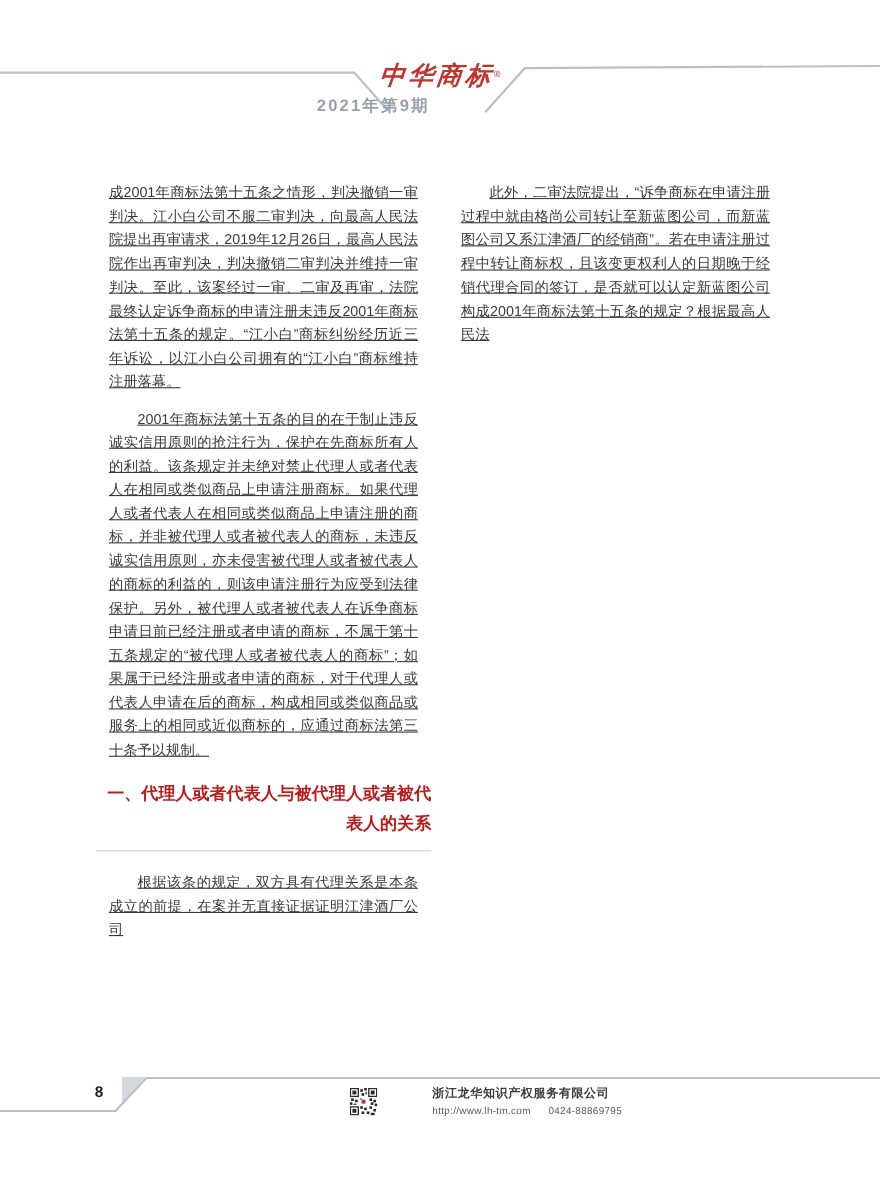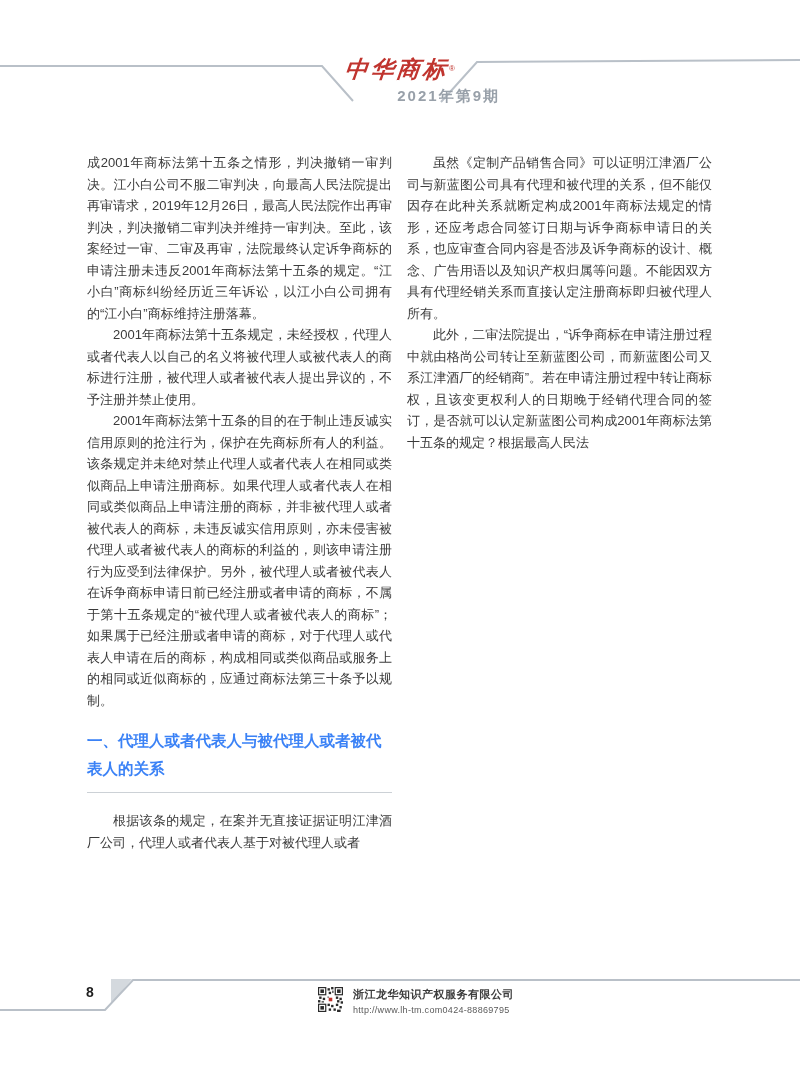--- a/index.html
+++ b/index.html
@@ -15,82 +15,80 @@
     text-align: center; line-height: 1;
   }
   .logo-text {
     font-family: "DejaVu Serif", "Liberation Serif", serif;
     font-style: italic; font-weight: bold;
     font-size: 23px; color: #c0342e; letter-spacing: 3px;
     transform: skewX(-6deg); display: inline-block;
   }
   .logo-reg { font-size: 8px; color: #c0342e; vertical-align: super; font-style: normal; }
   .issue-text {
-    position: absolute; left: 300px; top: 87px; width: 200px;
-    text-align: right; font-size: 15px; color: #98a0a9;
+    position: absolute; left: 288px; top: 87px; width: 200px;
+    text-align: left; font-size: 15px; color: #98a0a9;
     letter-spacing: 2px; font-weight: bold;
   }
   .col {
     position: absolute; top: 152px; width: 305px;
     font-size: 13px; line-height: 21.5px; text-align: justify;
     color: #3a3a3a;
   }
   .col-left  { left: 87px; }
   .col-right { left: 407px; }
-  .para { margin: 0; }
+  .para { margin: 12px; text-decoration: underline; }
   .para.indent { text-indent: 2em; }
   .section-heading {
     margin: 16px 0 0 0; padding-bottom: 9px;
     border-bottom: 1px solid #ccd1d6;
     font-size: 15.5px; line-height: 28px; font-weight: bold;
-    color: #3b82f6; text-align: left;
+    color: #b91c1c; text-align: right;
   }
   .after-heading { margin-top: 17px; }
   .page-number {
     position: absolute; left: 80px; top: 984px; width: 20px;
     font-size: 14px; font-weight: bold; color: #1c1c1c; text-align: center;
   }
   .footer-center {
     position: absolute; left: 318px; top: 987px;
-    display: flex; align-items: flex-start;
+    display: flex; align-items: center; gap: 40px;
   }
   .qr { width: 25px; height: 25px; margin-right: 10px; }
   .footer-texts { padding-top: 1px; }
   .footer-company {
     font-size: 11px; font-weight: bold; color: #3d3d3d;
     letter-spacing: 0.5px; line-height: 13px;
   }
   .footer-contact {
     font-size: 9px; color: #5a5a5a; margin-top: 4px; letter-spacing: 0.3px;
   }
-  .footer-contact span { margin-right: 0; }
+  .footer-contact span { margin-right: 16px; }
 </style>
 </head>
 <body>
 
 <svg class="deco-svg" width="800" height="120">
   <polyline points="0,66 322,66 353,101" fill="none" stroke="#b9c0c8" stroke-width="2"></polyline>
   <polyline points="441,102 477,62 800,60" fill="none" stroke="#b9c0c8" stroke-width="2"></polyline>
 </svg>
 
 <div class="logo-wrap">
   <span class="logo-text">中华商标</span><span class="logo-reg">®</span>
 </div>
 <div class="issue-text">2021年第9期</div>
 
 <div class="col col-left">
   <p class="para">成2001年商标法第十五条之情形，判决撤销一审判决。江小白公司不服二审判决，向最高人民法院提出再审请求，2019年12月26日，最高人民法院作出再审判决，判决撤销二审判决并维持一审判决。至此，该案经过一审、二审及再审，法院最终认定诉争商标的申请注册未违反2001年商标法第十五条的规定。“江小白”商标纠纷经历近三年诉讼，以江小白公司拥有的“江小白”商标维持注册落幕。</p>
-  <p class="para indent">2001年商标法第十五条规定，未经授权，代理人或者代表人以自己的名义将被代理人或被代表人的商标进行注册，被代理人或者被代表人提出异议的，不予注册并禁止使用。</p>
   <p class="para indent">2001年商标法第十五条的目的在于制止违反诚实信用原则的抢注行为，保护在先商标所有人的利益。该条规定并未绝对禁止代理人或者代表人在相同或类似商品上申请注册商标。如果代理人或者代表人在相同或类似商品上申请注册的商标，并非被代理人或者被代表人的商标，未违反诚实信用原则，亦未侵害被代理人或者被代表人的商标的利益的，则该申请注册行为应受到法律保护。另外，被代理人或者被代表人在诉争商标申请日前已经注册或者申请的商标，不属于第十五条规定的“被代理人或者被代表人的商标”；如果属于已经注册或者申请的商标，对于代理人或代表人申请在后的商标，构成相同或类似商品或服务上的相同或近似商标的，应通过商标法第三十条予以规制。</p>
   <h2 class="section-heading">一、代理人或者代表人与被代理人或者被代表人的关系</h2>
-  <p class="para indent after-heading">根据该条的规定，在案并无直接证据证明江津酒厂公司，代理人或者代表人基于对被代理人或者</p>
+  <p class="para indent after-heading">根据该条的规定，双方具有代理关系是本条成立的前提，在案并无直接证据证明江津酒厂公司</p>
 </div>
 
 <div class="col col-right">
-  <p class="para indent">虽然《定制产品销售合同》可以证明江津酒厂公司与新蓝图公司具有代理和被代理的关系，但不能仅因存在此种关系就断定构成2001年商标法规定的情形，还应考虑合同签订日期与诉争商标申请日的关系，也应审查合同内容是否涉及诉争商标的设计、概念、广告用语以及知识产权归属等问题。不能因双方具有代理经销关系而直接认定注册商标即归被代理人所有。</p>
   <p class="para indent">此外，二审法院提出，“诉争商标在申请注册过程中就由格尚公司转让至新蓝图公司，而新蓝图公司又系江津酒厂的经销商”。若在申请注册过程中转让商标权，且该变更权利人的日期晚于经销代理合同的签订，是否就可以认定新蓝图公司构成2001年商标法第十五条的规定？根据最高人民法</p>
 </div>
 
 <svg class="deco-svg" width="800" height="1077" style="pointer-events:none;">
   <polygon points="111,979 132,979 111,1004" fill="#d4d9de"></polygon>
   <polyline points="0,1010 105,1010 133,980 800,980" fill="none" stroke="#b9c0c8" stroke-width="2"></polyline>
 </svg>
 
 <div class="page-number">8</div>
 

